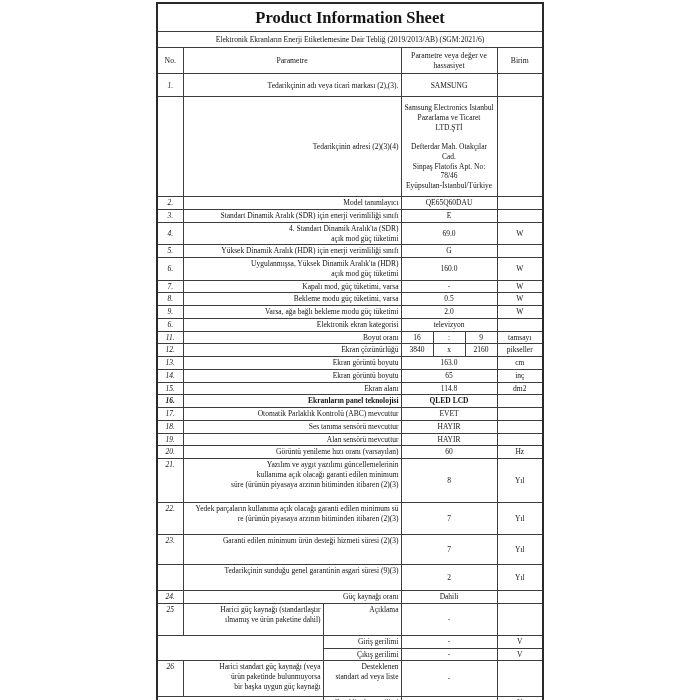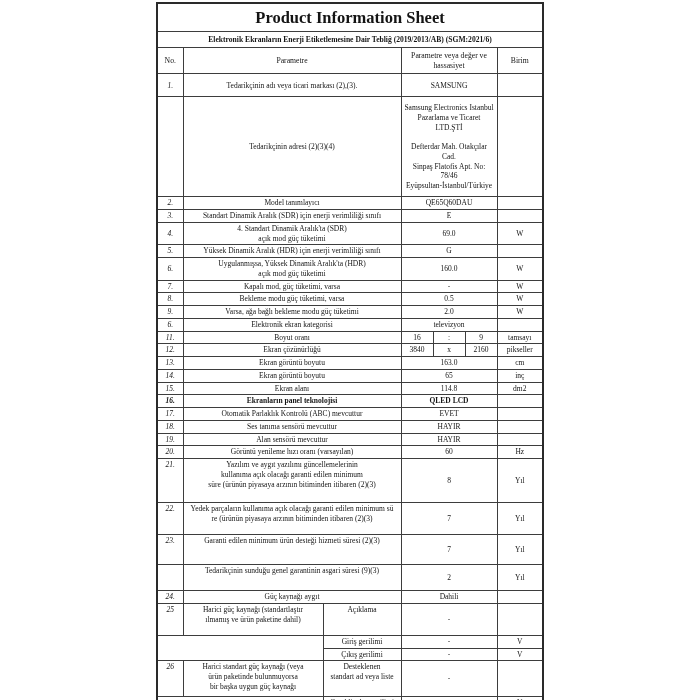--- a/index.html
+++ b/index.html
@@ -1,24 +1,24 @@
 <!DOCTYPE html>
 <html><head>
 <meta charset="utf-8">
 <style>
   html,body{margin:0;padding:0;background:#ffffff;}
   body{font-family:"Liberation Serif","DejaVu Serif",serif;color:#141414;width:700px;height:700px;overflow:hidden;}
   .sheet{width:388px;margin:2px auto 0 auto;}
   table{border-collapse:collapse;width:100%;table-layout:fixed;border:2px solid #2a2a2a;border-bottom:3px solid #101010;}
   td{border:1px solid #3d3d3d;font-size:7.5px;line-height:1.3;padding:1px 2px;vertical-align:middle;word-wrap:break-word;}
   tr.title-row td{font-size:16.5px;font-weight:bold;text-align:center;padding:3px 0;}
-  tr.subtitle-row td{font-size:7.6px;text-align:center;font-weight:bold;}
+  tr.subtitle-row td{font-size:7.6px;text-align:center;}
   tr.colhead-row td{text-align:center;font-size:7.7px;}
   td.no{font-style:italic;text-align:center;padding:1px 1px;}
-  td.p{text-align:center;}
+  td.p{text-align:right;}
   td.v{text-align:center;}
   td.u{text-align:center;}
   td.m{background:#fff;}
   .vl{text-align:center;}
   .pre{white-space:pre-line;}
   .t{vertical-align:top;}
 </style>
 </head>
 <body>
 
@@ -207,21 +207,21 @@
           <td class="u">Yıl</td>
         </tr>
         <tr style="height: 26px;">
           <td class="no"></td>
           <td colspan="2" class="p t">Tedarikçinin sunduğu genel garantinin asgari süresi (9)(3)</td>
           <td colspan="3" class="v">2</td>
           <td class="u">Yıl</td>
         </tr>
         <tr style="height: 11px;">
           <td class="no">24.</td>
-          <td colspan="2" class="p">Güç kaynağı aygıt</td>
+          <td colspan="2" class="p">Güç kaynağı oranı</td>
           <td colspan="3" class="v">Dahili</td>
           <td class="u"></td>
         </tr>
         <tr style="height: 32px;">
           <td class="no t">25</td>
           <td class="p pre t">Harici güç kaynağı (standartlaştır
 ılmamış ve ürün paketine dahil)</td>
           <td class="p t">Açıklama</td>
           <td colspan="3" class="v">-</td>
           <td class="u"></td>

